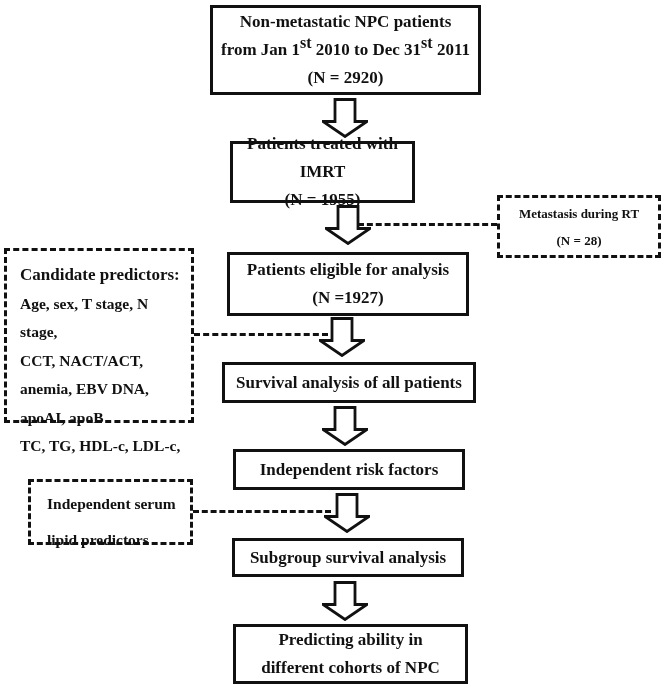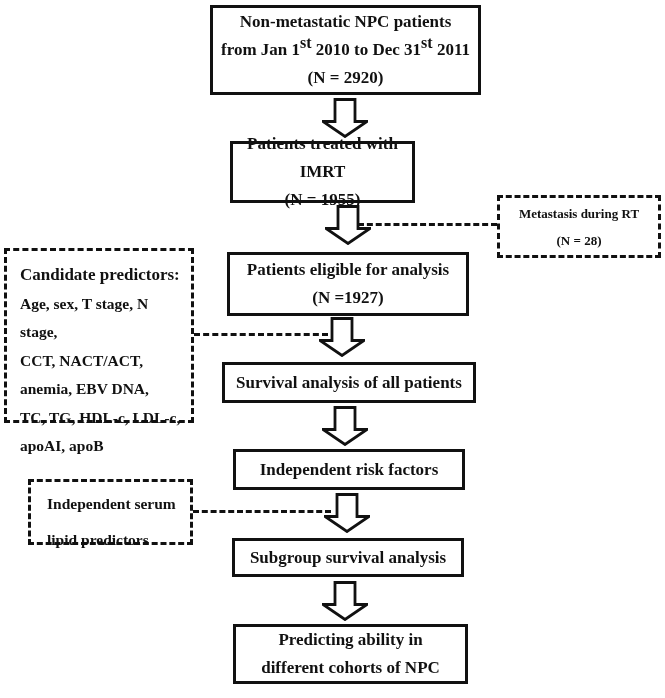--- a/index.html
+++ b/index.html
@@ -111,22 +111,22 @@
   <div class="box" id="box-eligible">
     <div>Patients eligible for analysis</div>
     <div>(N =1927)</div>
   </div>
 
   <div class="box dashed" id="box-candidate">
     <div class="cand-title">Candidate predictors:</div>
     <div>Age, sex, T stage, N stage,</div>
     <div>CCT, NACT/ACT,</div>
     <div>anemia, EBV DNA,</div>
+    <div>apoAI, apoB</div>
     <div>TC, TG, HDL-c, LDL-c,</div>
-    <div>apoAI, apoB</div>
   </div>
 
   <div class="dash-line" id="dash-candidate"></div>
 
   <svg class="arrow" id="arrow-3" viewBox="0 0 46 40">
     <polygon points="13,1.5 33,1.5 33,23.5 45,23.5 23,38.5 1,23.5 13,23.5" fill="#ffffff" stroke="#111111" stroke-width="2.8"></polygon>
   </svg>
 
   <div class="box" id="box-survival">
     <div>Survival analysis of all patients</div>

